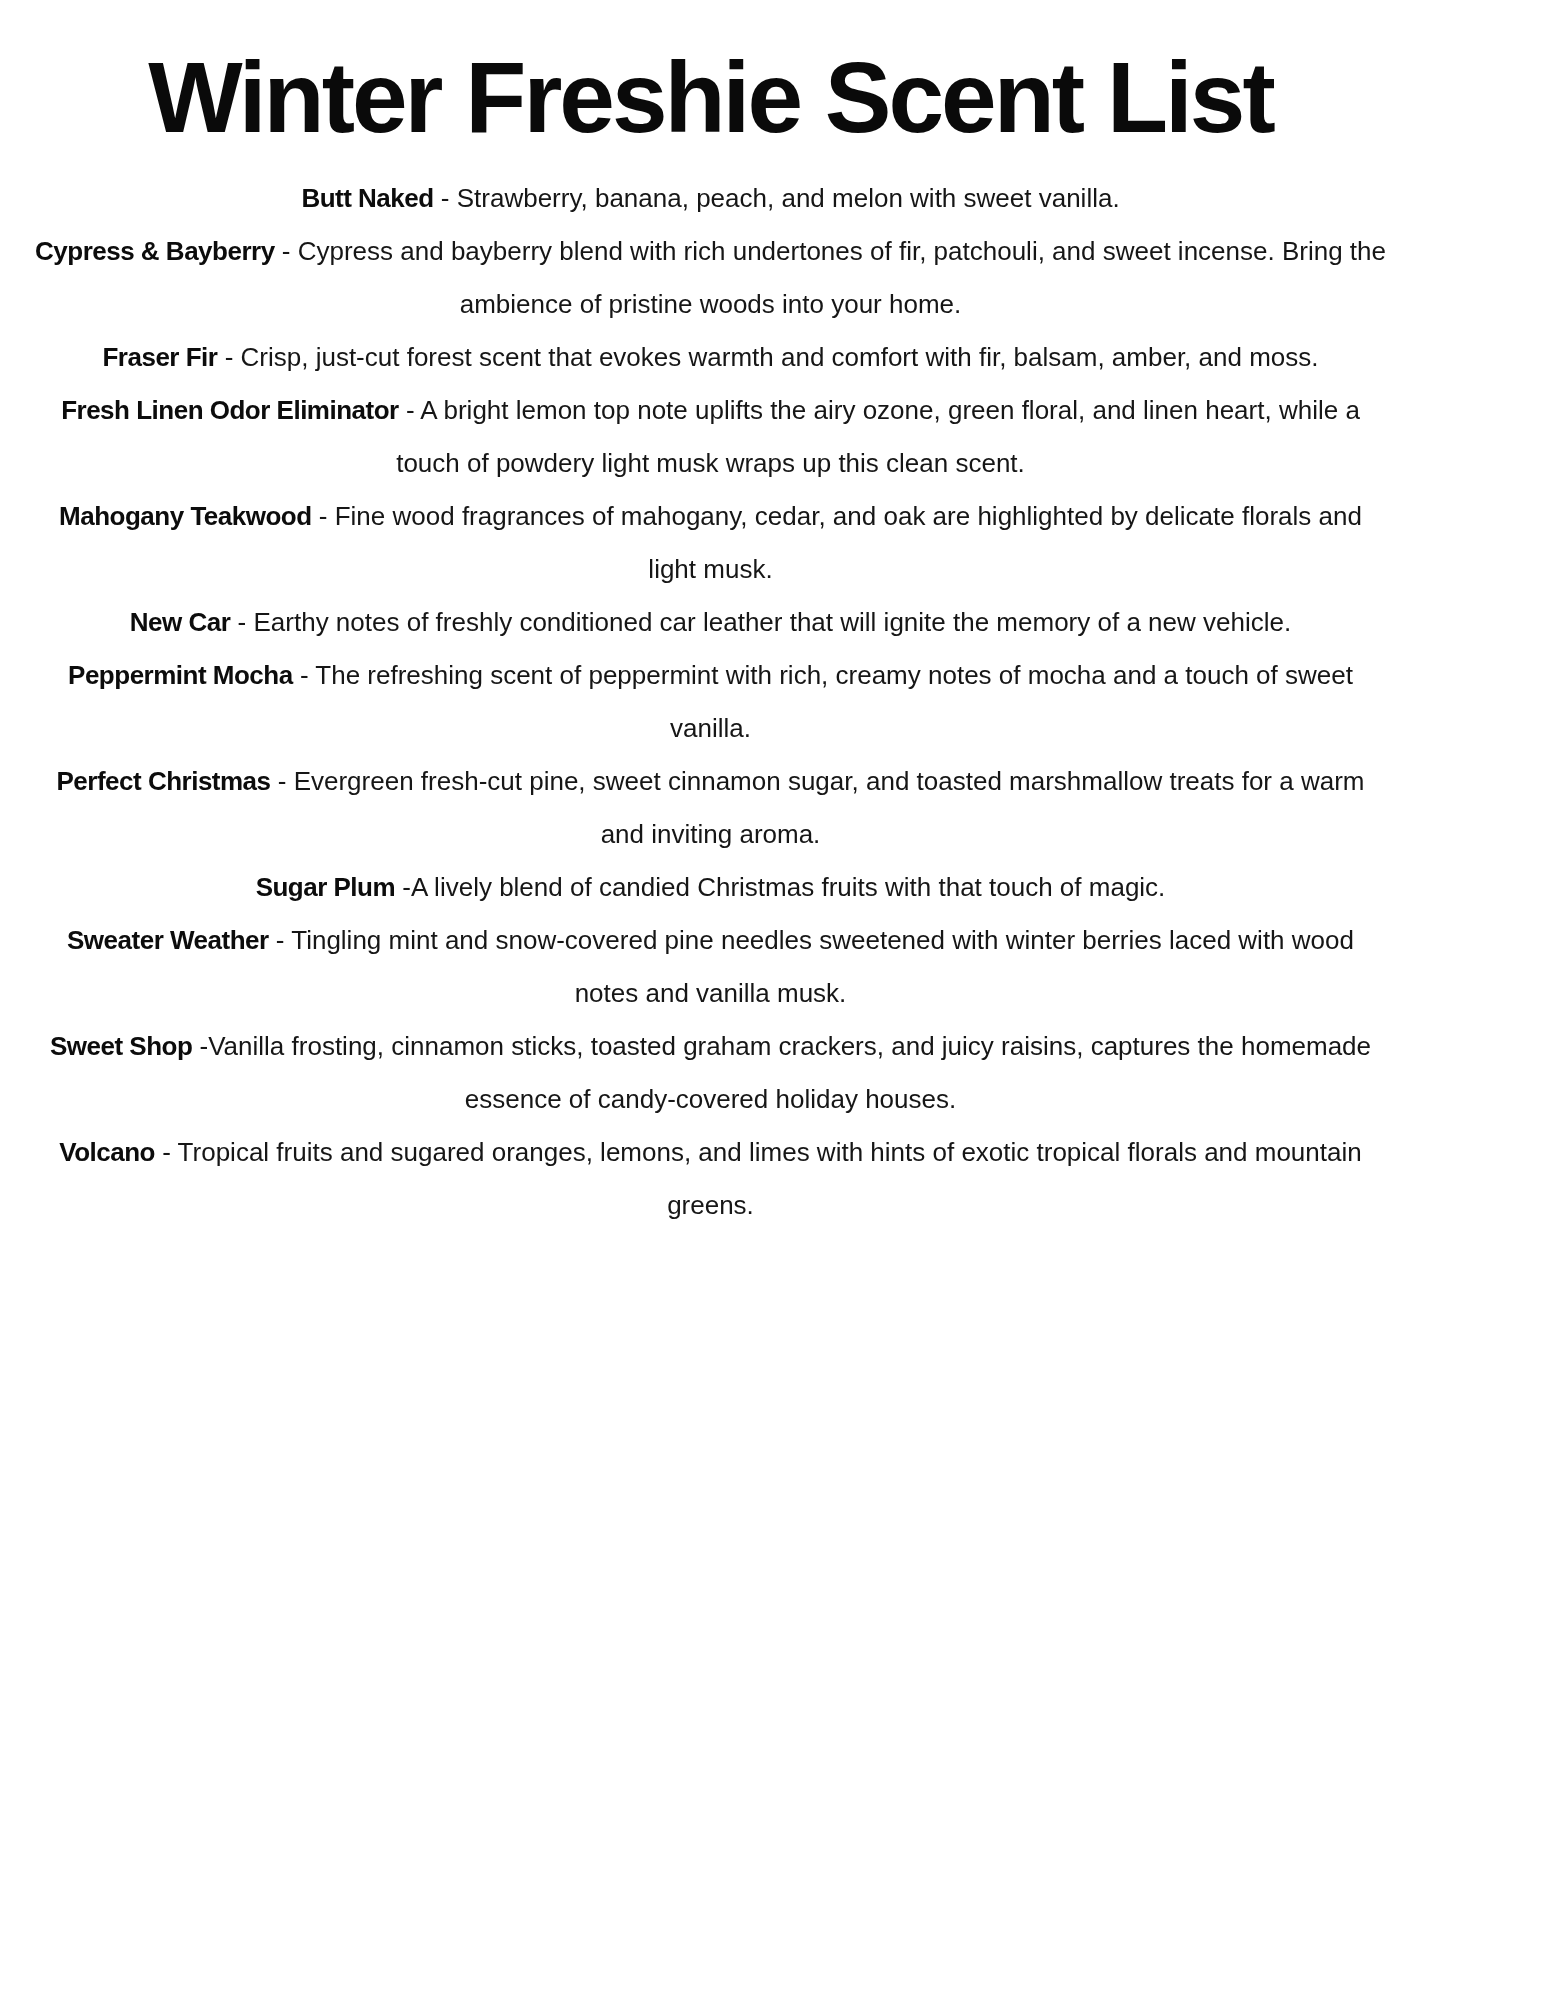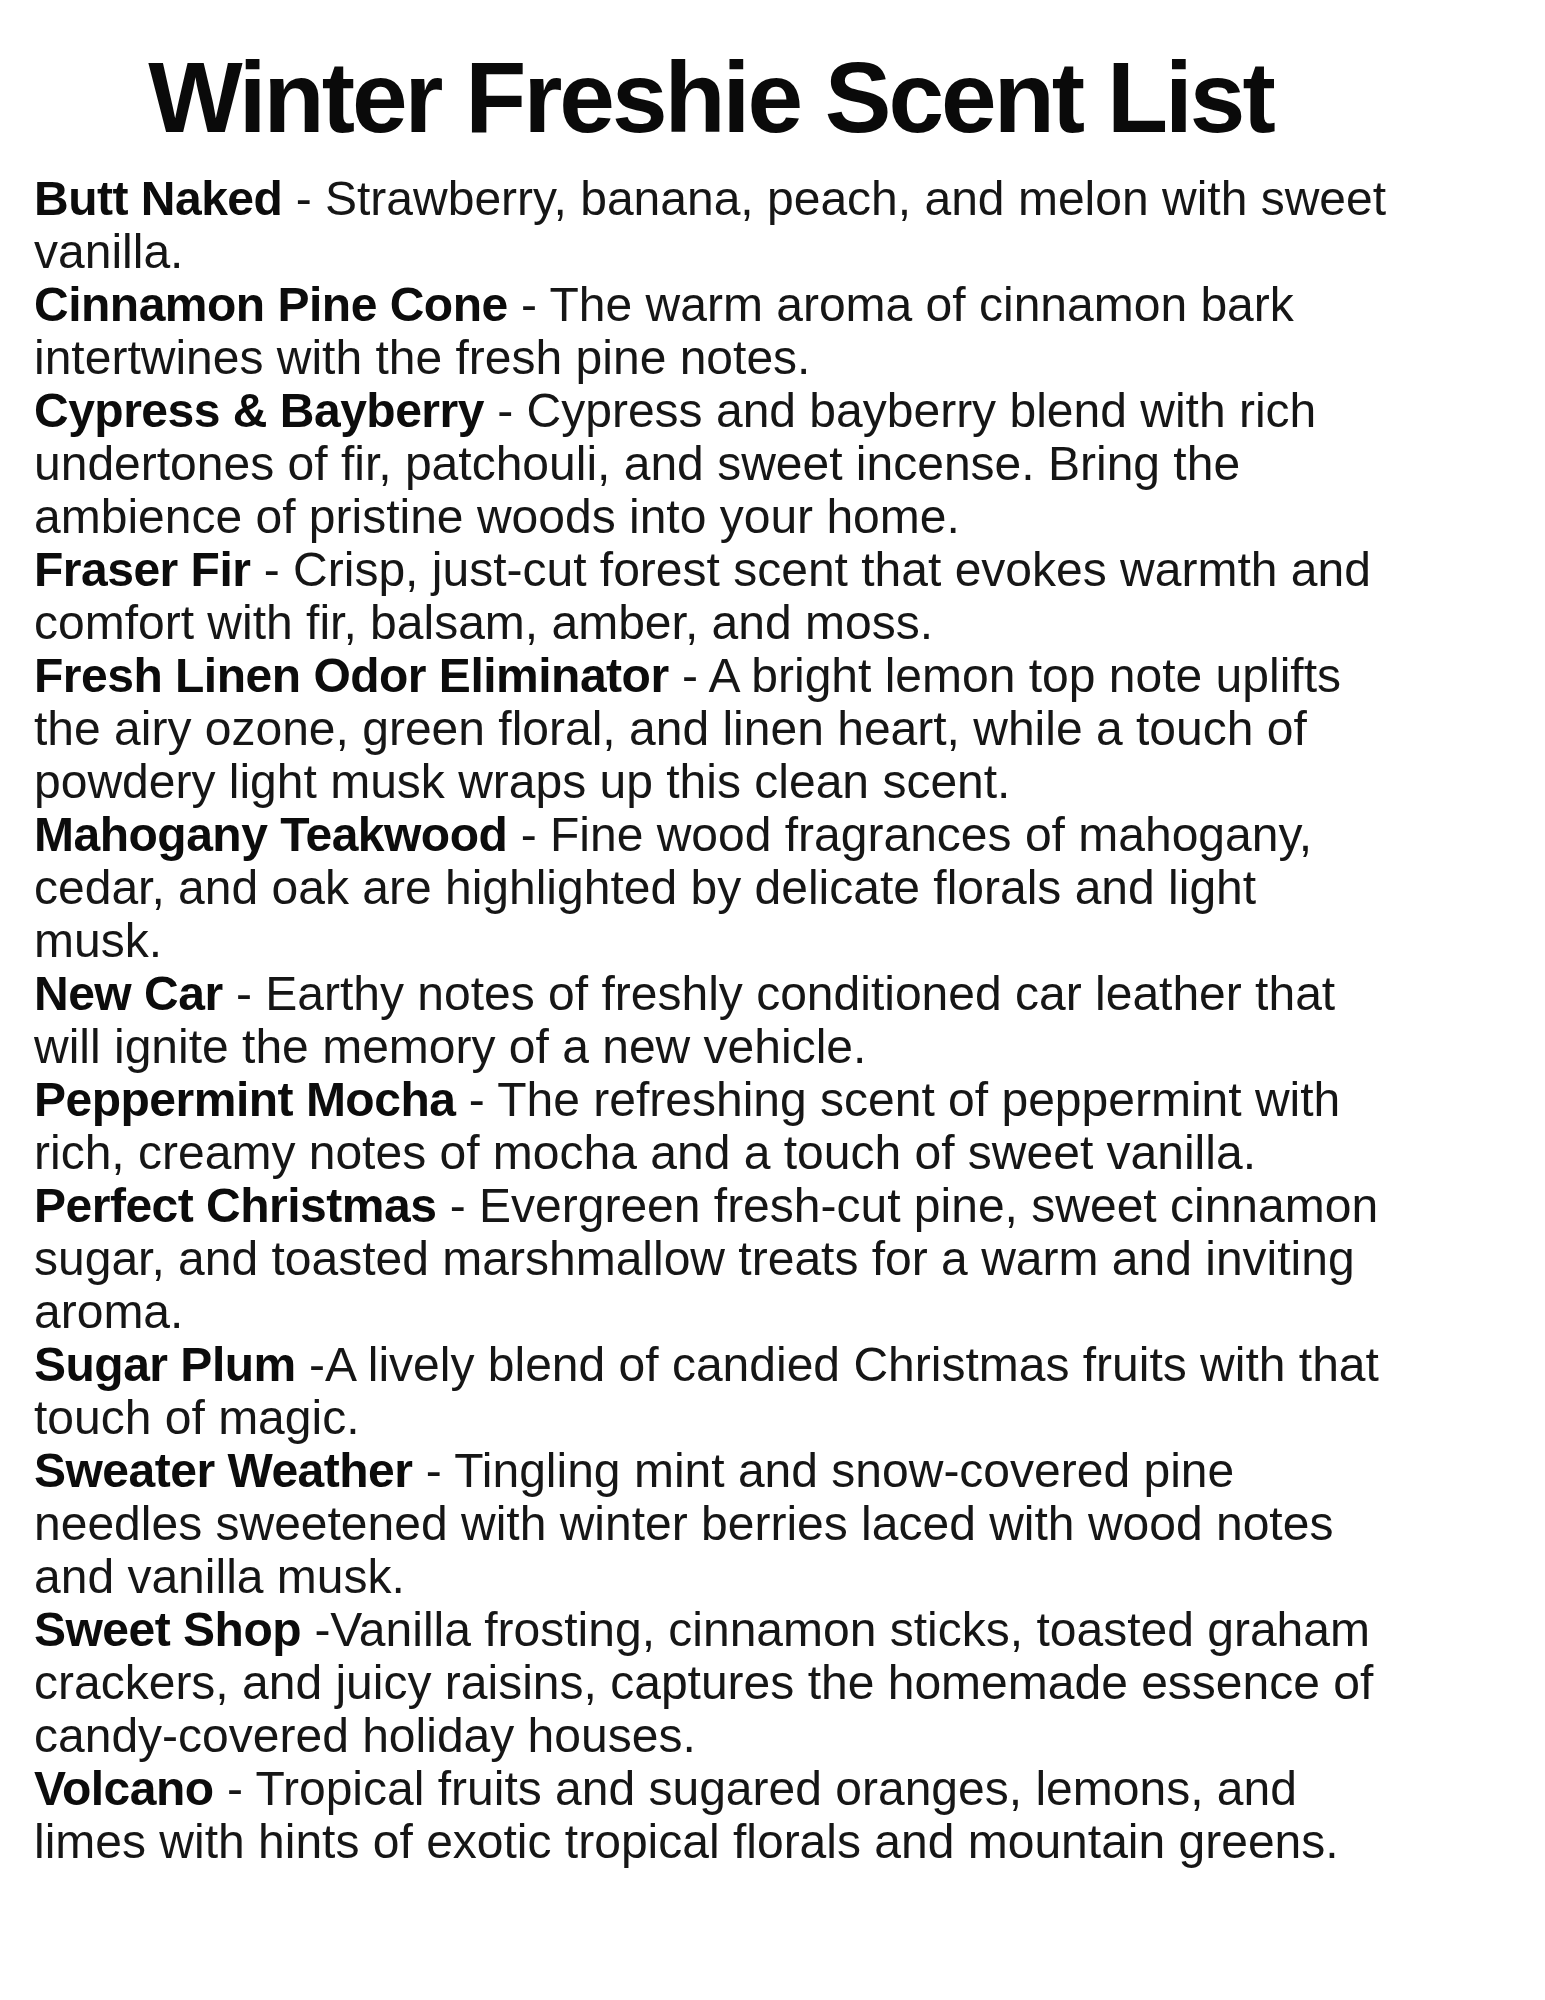--- a/index.html
+++ b/index.html
@@ -24,22 +24,23 @@
     text-align: center;
     font-family: "Liberation Sans", sans-serif;
     font-weight: 800;
     font-size: 100px;
     line-height: 1.02;
     letter-spacing: -3px;
     color: #0a0a0a;
     white-space: nowrap;
   }
   .scent-list {
-    font-size: 48px;
+    font-size: 26px;
     line-height: 53px;
+    text-align: center;
   }
   .scent {
     margin: 0;
     padding: 0;
   }
   .scent-name {
     font-weight: 700;
     color: #0c0c0c;
     letter-spacing: -0.5px;
   }
@@ -50,21 +51,20 @@
 </style>
 </head>
 <body>
 
 <main class="page">
 
   <h1 class="doc-title">Winter Freshie Scent List</h1>
 
   <section class="scent-list">
     <p class="scent"><strong class="scent-name">Butt Naked</strong><span class="scent-desc"> - Strawberry, banana, peach, and melon with sweet vanilla.</span></p>
-    <p class="scent"><strong class="scent-name">Cinnamon Pine Cone</strong><span class="scent-desc"> - The warm aroma of cinnamon bark intertwines with the fresh pine notes.</span></p>
     <p class="scent"><strong class="scent-name">Cypress &amp; Bayberry</strong><span class="scent-desc"> - Cypress and bayberry blend with rich undertones of fir, patchouli, and sweet incense. Bring the ambience of pristine woods into your home.</span></p>
     <p class="scent"><strong class="scent-name">Fraser Fir</strong><span class="scent-desc"> - Crisp, just-cut forest scent that evokes warmth and comfort with fir, balsam, amber, and moss.</span></p>
     <p class="scent"><strong class="scent-name">Fresh Linen Odor Eliminator</strong><span class="scent-desc"> - A bright lemon top note uplifts the airy ozone, green floral, and linen heart, while a touch of powdery light musk wraps up this clean scent.</span></p>
     <p class="scent"><strong class="scent-name">Mahogany Teakwood</strong><span class="scent-desc"> - Fine wood fragrances of mahogany, cedar, and oak are highlighted by delicate florals and light musk.</span></p>
     <p class="scent"><strong class="scent-name">New Car</strong><span class="scent-desc"> - Earthy notes of freshly conditioned car leather that will ignite the memory of a new vehicle.</span></p>
     <p class="scent"><strong class="scent-name">Peppermint Mocha</strong><span class="scent-desc"> - The refreshing scent of peppermint with rich, creamy notes of mocha and a touch of sweet vanilla.</span></p>
     <p class="scent"><strong class="scent-name">Perfect Christmas</strong><span class="scent-desc"> - Evergreen fresh-cut pine, sweet cinnamon sugar, and toasted marshmallow treats for a warm and inviting aroma.</span></p>
     <p class="scent"><strong class="scent-name">Sugar Plum</strong><span class="scent-desc"> -A lively blend of candied Christmas fruits with that touch of magic.</span></p>
     <p class="scent"><strong class="scent-name">Sweater Weather</strong><span class="scent-desc"> - Tingling mint and snow-covered pine needles sweetened with winter berries laced with wood notes and vanilla musk.</span></p>
     <p class="scent"><strong class="scent-name">Sweet Shop</strong><span class="scent-desc"> -Vanilla frosting, cinnamon sticks, toasted graham crackers, and juicy raisins, captures the homemade essence of candy-covered holiday houses.</span></p>

